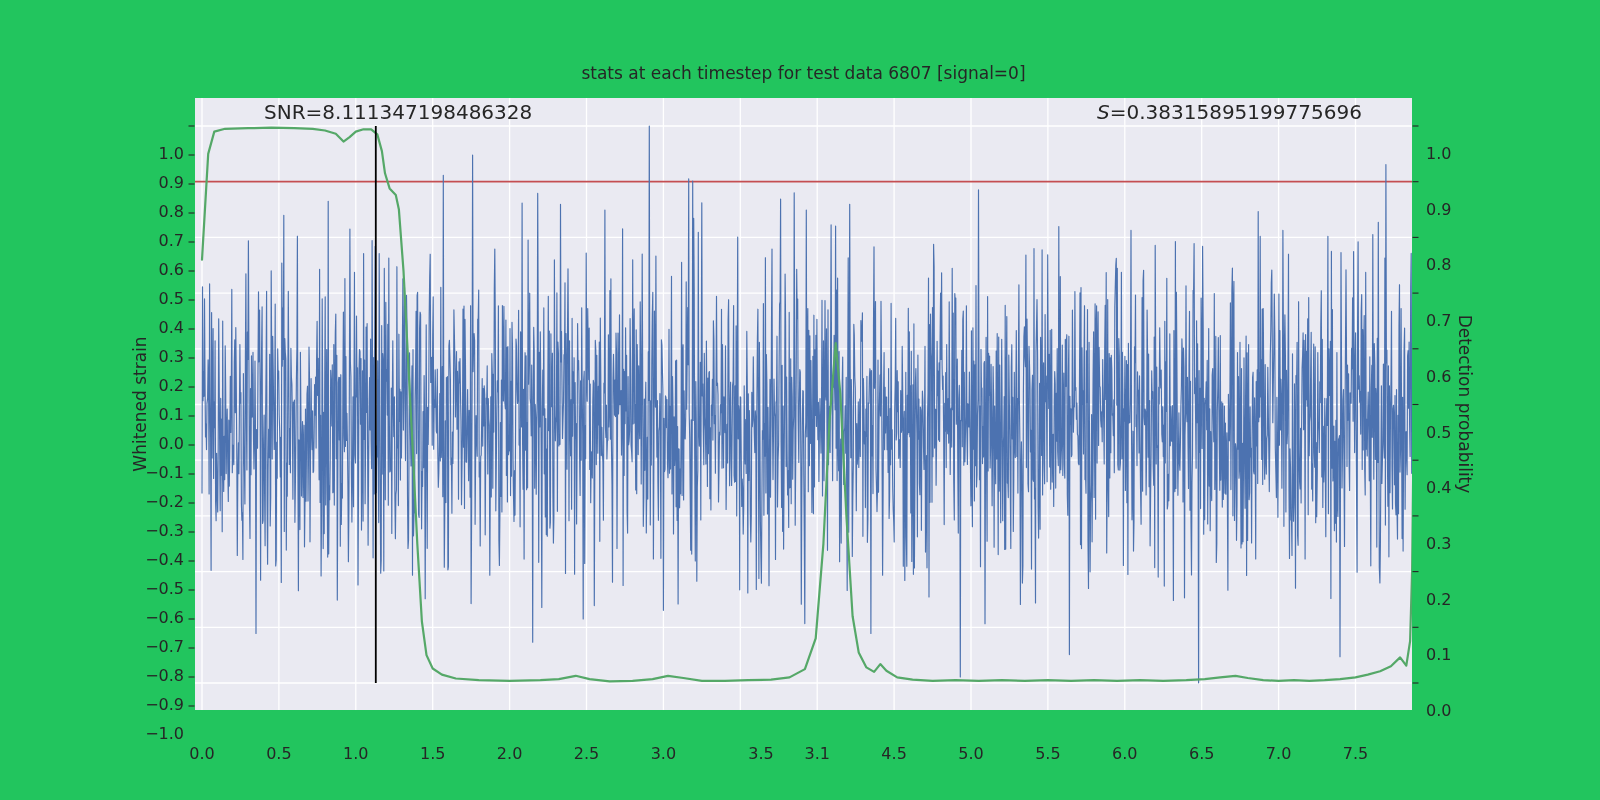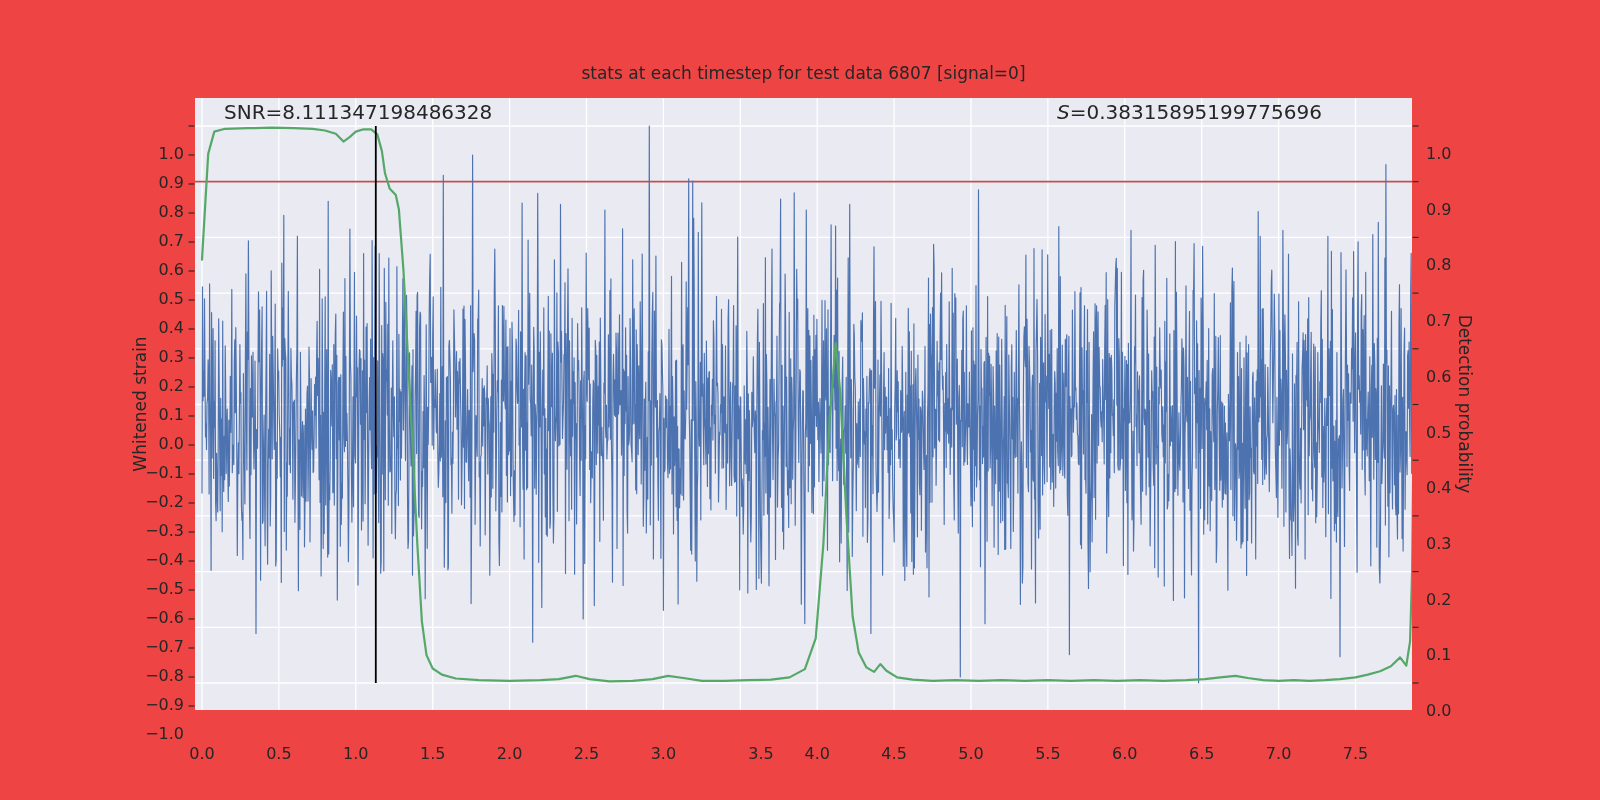--- a/index.html
+++ b/index.html
@@ -1,26 +1,26 @@
 <!DOCTYPE html>
 <html><head>
 <meta charset="utf-8">
 <style>
   html,body{margin:0;padding:0;background:#ffffff;}
   .figure{
-    position:relative;width:1600px;height:800px;background:#ef4444;
+    position:relative;width:1600px;height:800px;background:#22c55e;
     font-family:"DejaVu Sans","Liberation Sans",sans-serif;color:#262626;
     overflow:hidden;
   }
   #chart{position:absolute;left:0;top:0;}
   .title{
     position:absolute;left:195px;top:63px;width:1217px;text-align:center;
     font-size:17px;color:#262626;
   }
-  .ann{position:absolute;top:100px;font-size:20px;white-space:nowrap;}
+  .ann{position:absolute;top:100px;font-size:20px;white-space:nowrap;margin-left:40px;}
   .ann .sym{font-style:italic;}
   .ann sub{font-size:14px;}
   #ann-snr{left:224px;}
   #ann-mc{left:600px;}
   #ann-s{left:1057px;}
   .ylabel-left{
     position:absolute;left:140px;top:404px;font-size:17px;white-space:nowrap;
     transform:translate(-50%,-50%) rotate(-90deg);
   }
   .ylabel-right{
@@ -137,21 +137,21 @@
 
   <div id="tick-layer">
       <span class="tick tx" style="left: 180px; top: 716px;">0.0</span>
       <span class="tick tx" style="left: 256.9px; top: 716px;">0.5</span>
       <span class="tick tx" style="left: 333.8px; top: 716px;">1.0</span>
       <span class="tick tx" style="left: 410.7px; top: 716px;">1.5</span>
       <span class="tick tx" style="left: 487.6px; top: 716px;">2.0</span>
       <span class="tick tx" style="left: 564.5px; top: 716px;">2.5</span>
       <span class="tick tx" style="left: 641.4px; top: 716px;">3.0</span>
       <span class="tick tx" style="left: 739px; top: 716px;">3.5</span>
-      <span class="tick tx" style="left: 795.2px; top: 716px;">4.0</span>
+      <span class="tick tx" style="left: 795.2px; top: 716px;">3.1</span>
       <span class="tick tx" style="left: 872.1px; top: 716px;">4.5</span>
       <span class="tick tx" style="left: 949px; top: 716px;">5.0</span>
       <span class="tick tx" style="left: 1025.9px; top: 716px;">5.5</span>
       <span class="tick tx" style="left: 1102.8px; top: 716px;">6.0</span>
       <span class="tick tx" style="left: 1179.7px; top: 716px;">6.5</span>
       <span class="tick tx" style="left: 1256.6px; top: 716px;">7.0</span>
       <span class="tick tx" style="left: 1333.5px; top: 716px;">7.5</span>
       <span class="tick tleft" style="left: 136px; top: 116px;">1.0</span>
       <span class="tick tleft" style="left: 136px; top: 145px;">0.9</span>
       <span class="tick tleft" style="left: 136px; top: 174px;">0.8</span>

